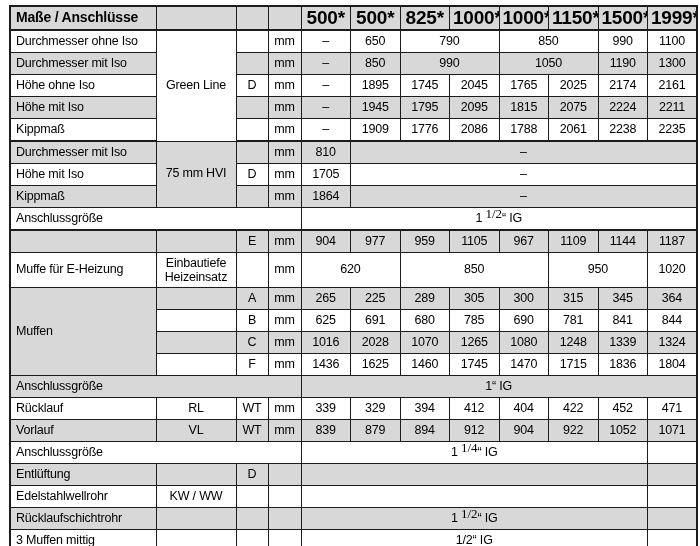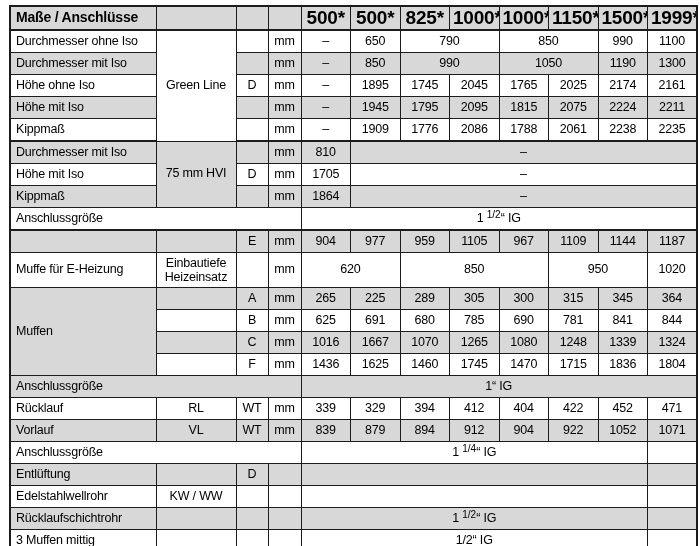--- a/index.html
+++ b/index.html
@@ -15,21 +15,21 @@
   tr.w td { background:#ffffff; }
   td.bg-g { background:#d8d8d8 !important; }
   td.bg-w { background:#ffffff !important; }
   tr.hdr td { background:#d8d8d8; font-weight:bold; font-size:19px;
               border-bottom:2px solid #1c1c1c; height:22px; }
   tr.hdr td.l { font-size:14px; }
   td.l { text-align:left; padding-left:5px; }
   tr.thick td { border-bottom:2px solid #1c1c1c; }
   tr.tall td { height:34px; }
   td.wrap { white-space:normal; line-height:1.15;text-align:center; }
-  .sup { font-size:10px; position:relative; top:-4px; letter-spacing:0; }
+  .sup { font-size:13px; position:relative; top:-4px; letter-spacing:0;font-family:Liberation Serif, serif; }
   .footnote { position:absolute; left:10px; top:529px; font-size:12.3px;
               letter-spacing:-0.2px; }
   .footnote .mark { display:inline-block; width:16px; }
 </style>
 </head>
 <body>
 
 <div class="page">
   <div class="tbl-wrap">
     <table id="tbl">
@@ -199,21 +199,21 @@
             <td>690</td>
             <td>781</td>
             <td>841</td>
             <td>844</td>
           </tr>
           <tr class="g">
             <td></td>
             <td>C</td>
             <td>mm</td>
             <td>1016</td>
-            <td>1667</td>
+            <td>2028</td>
             <td>1070</td>
             <td>1265</td>
             <td>1080</td>
             <td>1248</td>
             <td>1339</td>
             <td>1324</td>
           </tr>
           <tr class="w">
             <td></td>
             <td>F</td>

